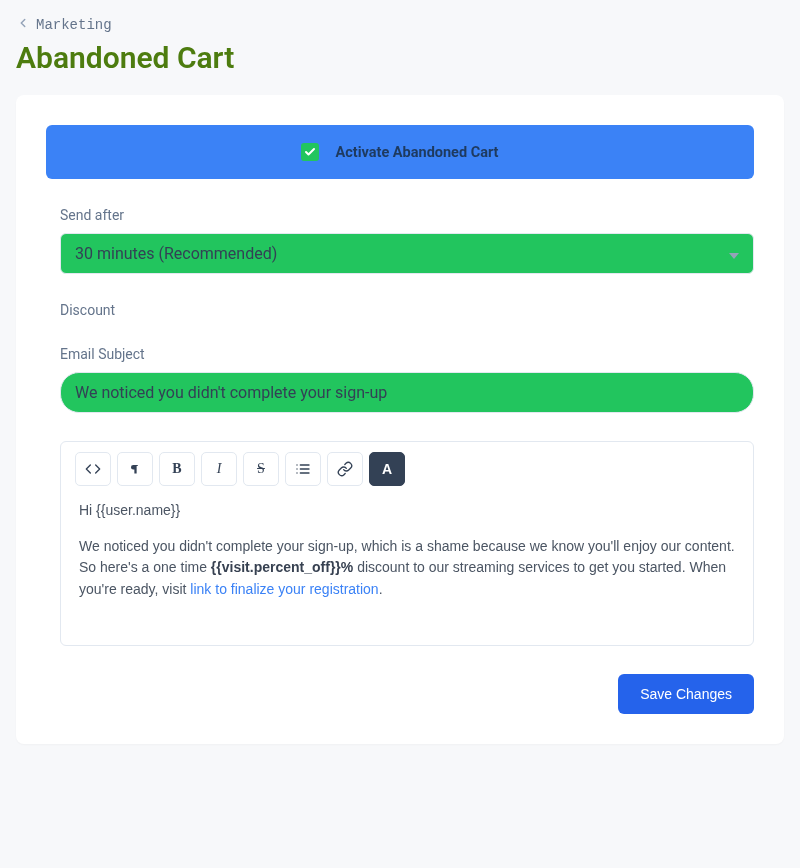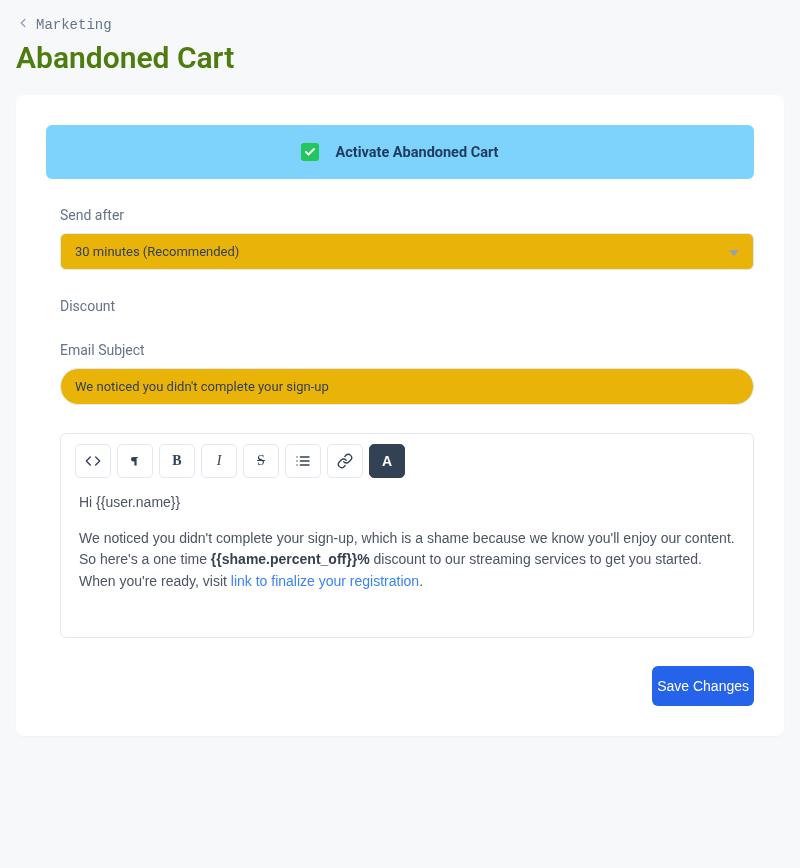--- a/index.html
+++ b/index.html
@@ -9,21 +9,21 @@
       color: #1e293b;
       font-size: 14px;
       width: 800px;
     }
     .page-wrap { padding: 16px 16px 24px 16px; }
     .breadcrumb { display: flex; align-items: center; gap: 6px; color: #64748b; font-size: 14px; margin-bottom: 6px; cursor: pointer; font-family: Liberation Mono, monospace; }
     .breadcrumb svg { width: 14px; height: 14px; stroke: #94a3b8; }
     .page-title { font-size: 30px; font-weight: 600; color: #4d7c0f; margin-bottom: 20px; }
     .card { background: #ffffff; border-radius: 8px; padding: 30px; box-shadow: 0 1px 2px rgba(0,0,0,0.03); }
     .activate-box {
-      background: #7dd3fc;
+      background: #3b82f6;
       border-radius: 6px;
       padding: 18px;
       display: flex;
       align-items: center;
       justify-content: center;
       gap: 16px;
       margin-bottom: 28px;
     }
     .checkbox-visual {
       width: 18px;
@@ -42,23 +42,23 @@
       font-size: 14.5px;
     }
     .form-group { margin-bottom: 28px; margin-left: 14px; }
     .form-group:last-of-type { margin-bottom: 20px; }
     .form-label { display: block; color: #64748b; font-size: 14px; margin-bottom: 10px; }
     .select-control, .text-control {
       width: 100%;
       border: 1px solid #e2e8f0;
       border-radius: 6px;
       padding: 10px 14px;
-      font-size: 13px;
+      font-size: 16px;
       color: #334155;
-      background: #eab308;
+      background: #22c55e;
       display: flex;
       align-items: center;
       justify-content: space-between;
       font-family: inherit;
       cursor: pointer;
     }
     .text-control { cursor: text; border-radius: 19px; }
     .select-caret { color: #94a3b8; }
     .editor-wrap {
       border: 1px solid #e2e8f0;
@@ -96,21 +96,21 @@
     }
     .editor-content p { margin-bottom: 14px; }
     .editor-content b { font-weight: 700; color: #374151; }
     .editor-content a { color: #3b82f6; text-decoration: none; }
     .actions { display: flex; justify-content: flex-end; margin-top: 28px; }
     .save-btn {
       background: #2563eb;
       color: #ffffff;
       border: none;
       border-radius: 6px;
-      padding: 12px 5px;
+      padding: 12px 22px;
       font-size: 14px;
       font-weight: 500;
       cursor: pointer;
     }
   </style>
 </head>
 <body>
 
 <div class="page-wrap">
   <div class="breadcrumb">
@@ -194,21 +194,21 @@
                 <path d="M10 13a5 5 0 0 0 7.54.54l3-3a5 5 0 0 0-7.07-7.07l-1.72 1.71"></path>
                 <path d="M14 11a5 5 0 0 0-7.54-.54l-3 3a5 5 0 0 0 7.07 7.07l1.71-1.71"></path>
               </svg>
           </div>
           <div class="tool-btn filled">
             <span class="txt" style="font-family:Arial, sans-serif; font-weight:700;">A</span>
           </div>
         </div>
         <div class="editor-content">
           <p>Hi {{user.name}}</p>
-          <p><span>We noticed you didn't complete your sign-up, which is a shame because we know you'll enjoy our content. So here's a one time </span><b>{{shame.percent_off}}%</b><span> discount to our streaming services to get you started. When you're ready, visit </span><a href="#">link to finalize your registration</a><span>.</span></p>
+          <p><span>We noticed you didn't complete your sign-up, which is a shame because we know you'll enjoy our content. So here's a one time </span><b>{{visit.percent_off}}%</b><span> discount to our streaming services to get you started. When you're ready, visit </span><a href="#">link to finalize your registration</a><span>.</span></p>
         </div>
       </div>
     </div>
 
     <div class="actions">
       <button class="save-btn">Save Changes</button>
     </div>
 
   </div>
 </div>

